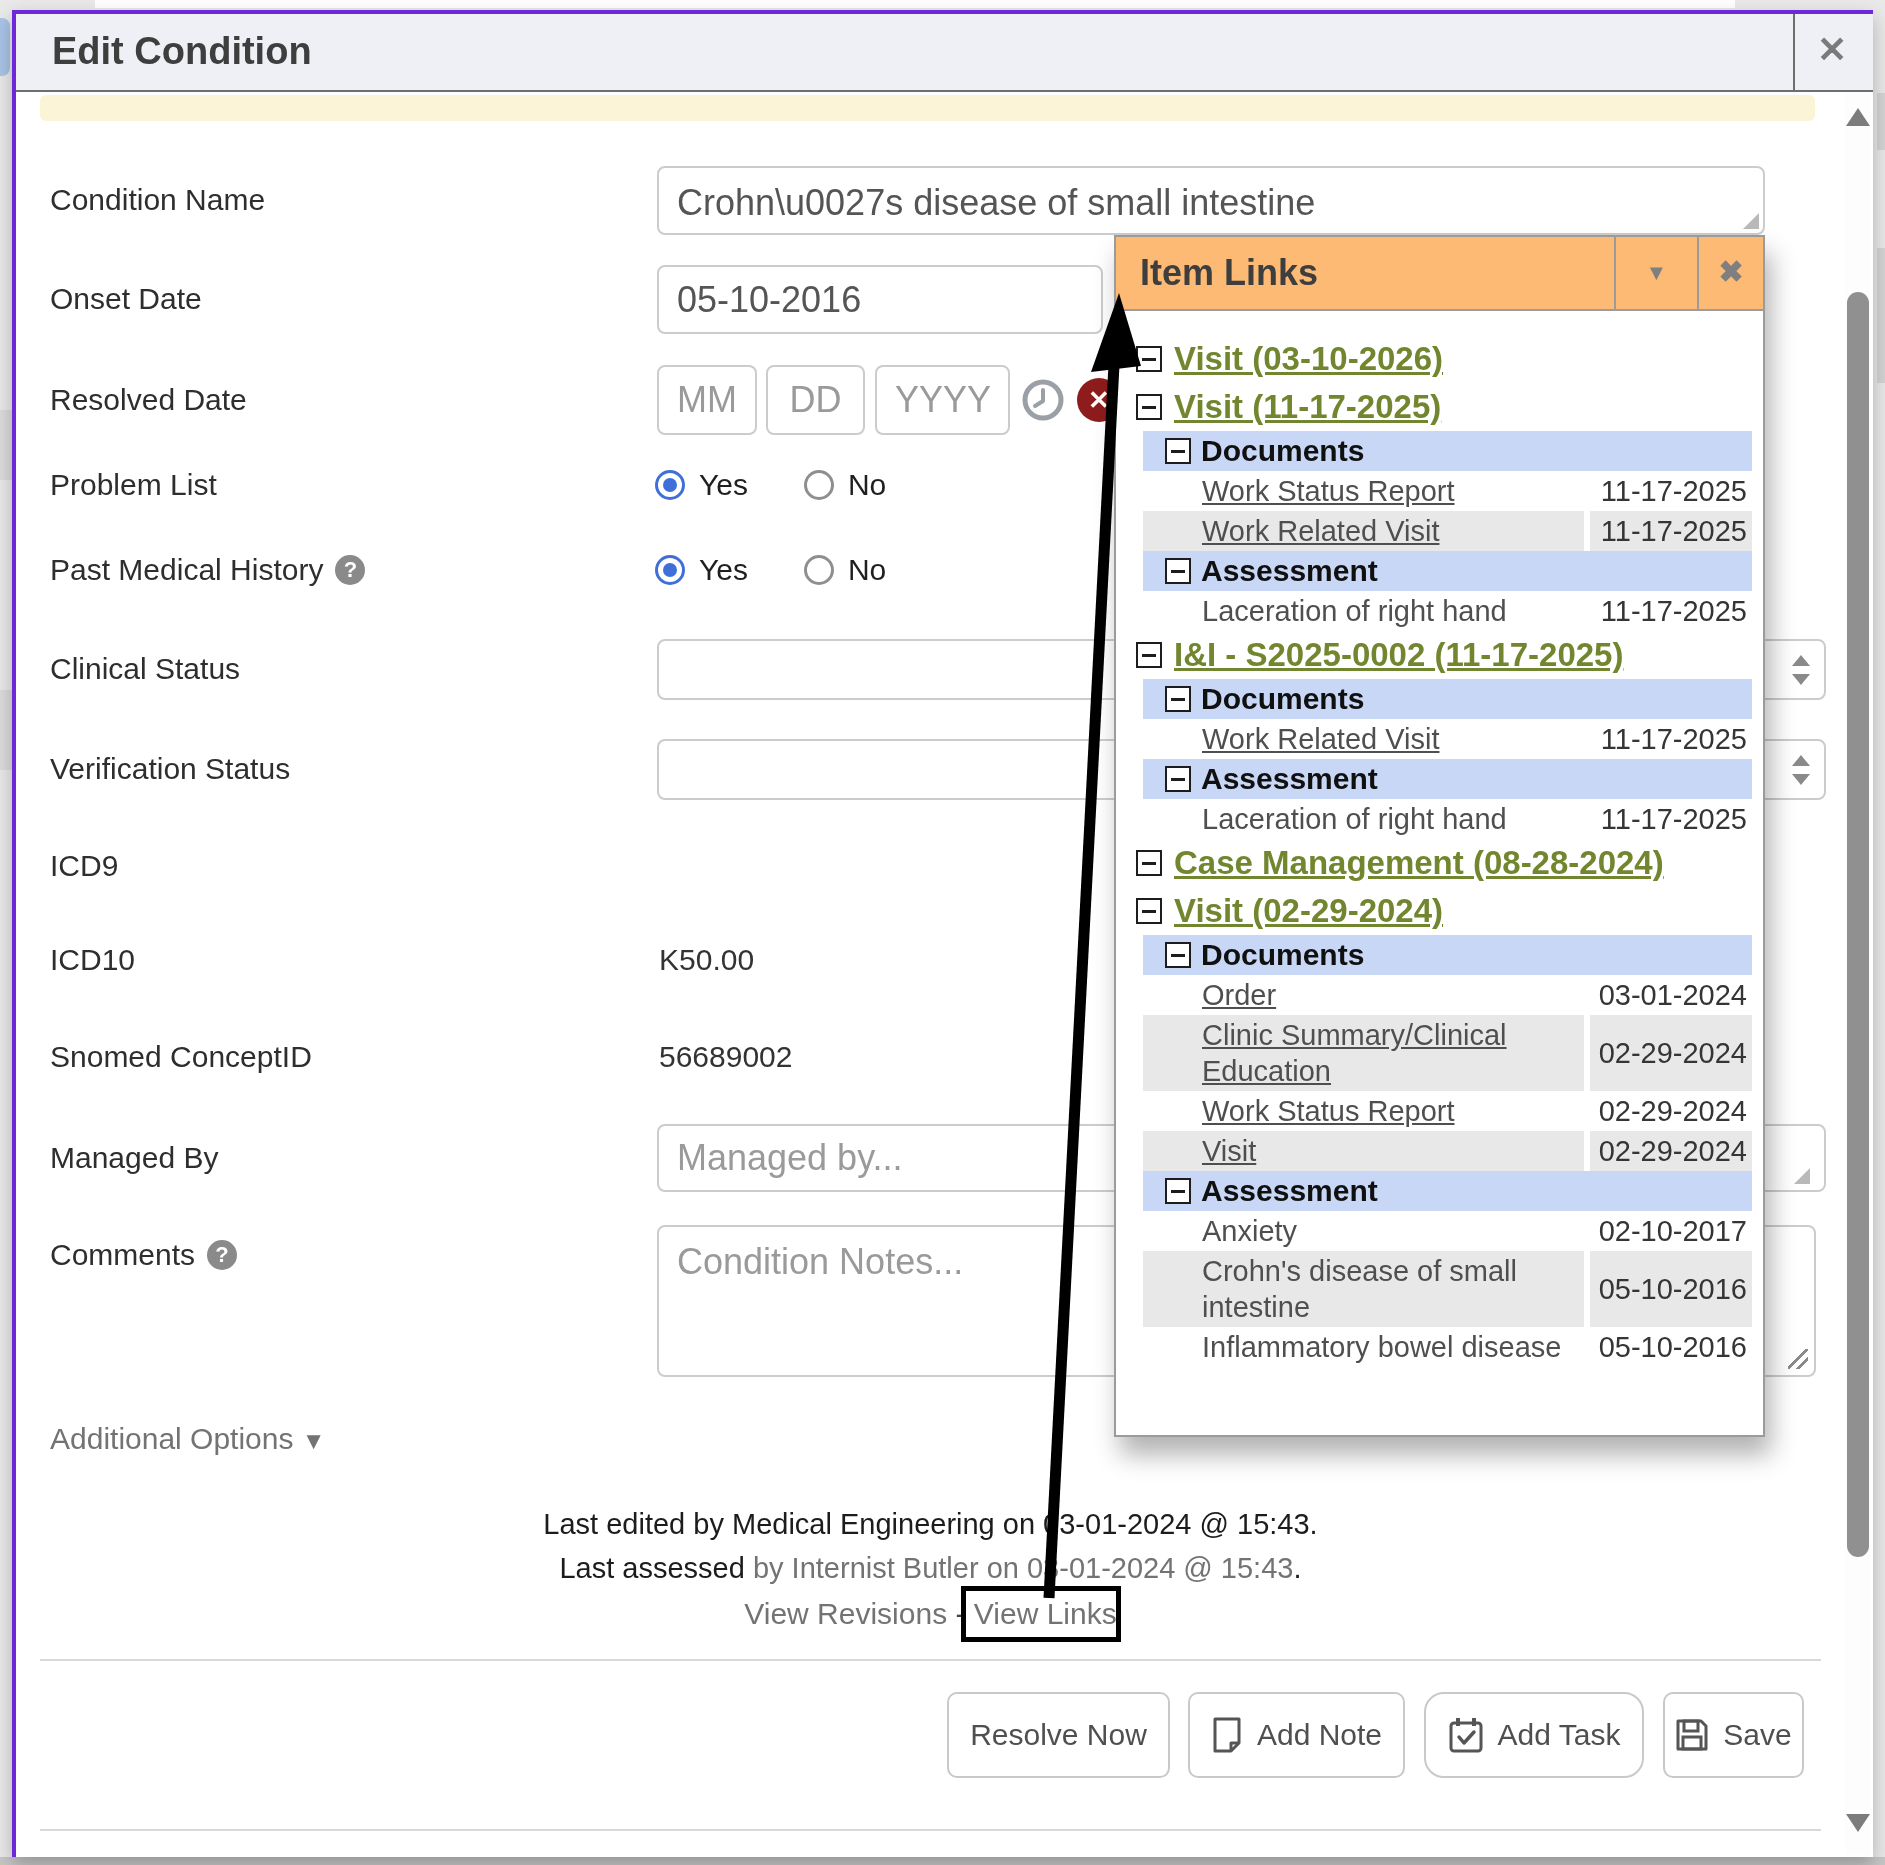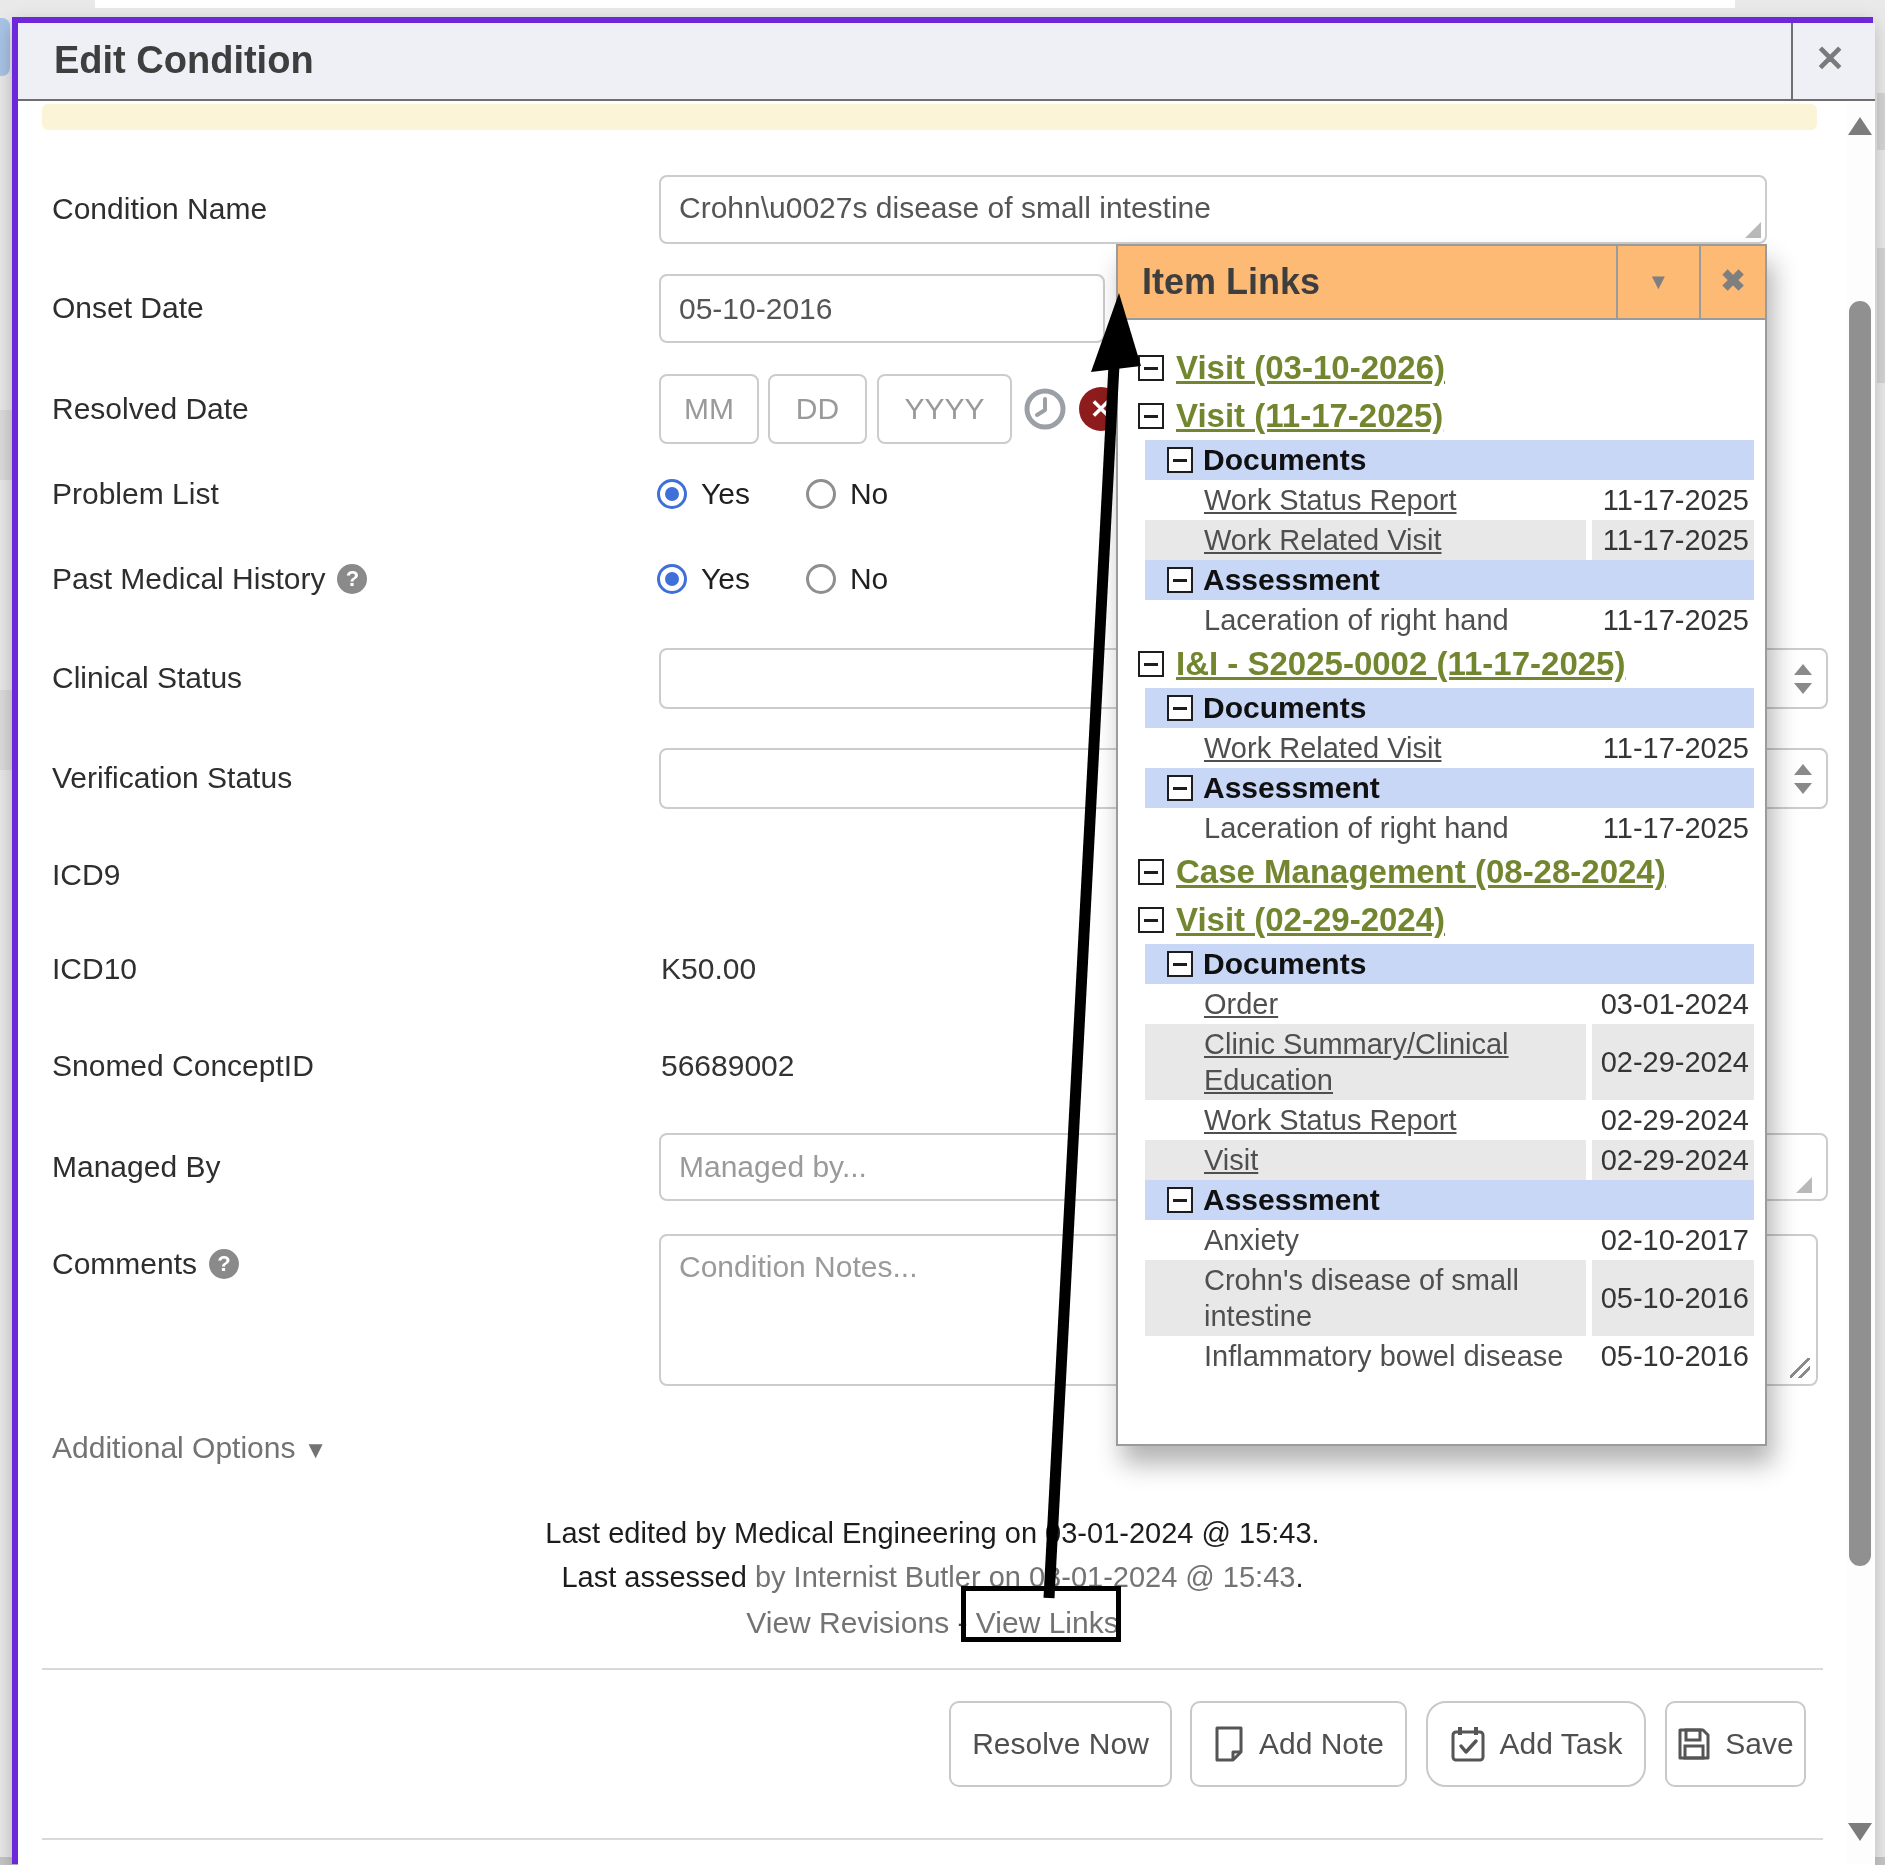--- a/index.html
+++ b/index.html
@@ -12,35 +12,35 @@
   
   .top-white{left:95px;top:0;width:1640px;height:8px;background:#ffffff;}
   .left-blue{left:0;top:18px;width:10px;height:58px;background:#a9c4e7;border-radius:0 8px 8px 0;}
   .left-band1{left:0;top:410px;width:12px;height:70px;background:#dcdcdc;}
   .left-band2{left:0;top:690px;width:12px;height:80px;background:#dcdcdc;}
   .right-band1{left:1877px;top:93px;width:8px;height:57px;background:#d4d4d4;}
   .right-band2{left:1877px;top:248px;width:8px;height:135px;background:#d4d4d4;}
   .bottom-strip{left:0;top:1857px;width:1885px;height:8px;background:#c6c6c6;}
 
   
-  .modal{left:12px;top:17px;width:1861px;height:1847px;background:#fff;
-    border:6px solid #6d28d9;box-sizing:border-box;box-shadow:0 8px 18px rgba(0,0,0,.25);}
+  .modal{left:12px;top:10px;width:1861px;height:1847px;background:#fff;
+    border:4px solid #6d28d9;box-sizing:border-box;box-shadow:0 8px 18px rgba(0,0,0,.25);}
   .titlebar{left:0;top:0;width:1857px;height:78px;background:#eef0f6;
     border-bottom:2px solid #6e6e6e;box-sizing:border-box;}
   .title{left:36px;top:0;line-height:74px;font-size:38px;font-weight:bold;color:#3e3e3e;}
   .modal-close{right:0;top:0;width:76px;height:76px;border-left:2px solid #6e6e6e;
     box-sizing:border-box;color:#7a7a7a;font-size:36px;font-weight:bold;
     text-align:center;line-height:72px;cursor:pointer;}
   .content{left:0;top:78px;width:1857px;height:1765px;background:#fff;}
 
   .banner{left:24px;top:3px;width:1775px;height:26px;background:#fbf4d7;border-radius:6px;}
 
   .flabel{font-size:30px;color:#2e2e2e;height:40px;line-height:40px;white-space:nowrap;display:flex;align-items:center;gap:12px;}
   .box{border:2px solid #ccc;border-radius:8px;box-sizing:border-box;background:#fff;
-    font-size:30px;color:#555;font-family:"Liberation Sans",sans-serif;outline:none;}
+    font-size:36px;color:#555;font-family:"Liberation Sans",sans-serif;outline:none;}
   input.box,textarea.box{padding:0 18px;}
   textarea.box{resize:none;}
   ::placeholder{color:#9a9a9a;opacity:1;}
   .val{font-size:30px;color:#333;height:40px;line-height:40px;}
   .resize-tri{position:absolute;right:6px;bottom:6px;width:0;height:0;
     border-left:16px solid transparent;border-bottom:16px solid #b9b9b9;}
   .resize-hatch{position:absolute;right:8px;bottom:8px;width:20px;height:20px;
     background:linear-gradient(135deg,transparent 45%,#8a8a8a 45%,#8a8a8a 55%,transparent 55%,transparent 70%,#8a8a8a 70%,#8a8a8a 80%,transparent 80%);}
 
   .radio{width:30px;height:30px;border-radius:50%;box-sizing:border-box;position:relative;flex:none;cursor:pointer;}

